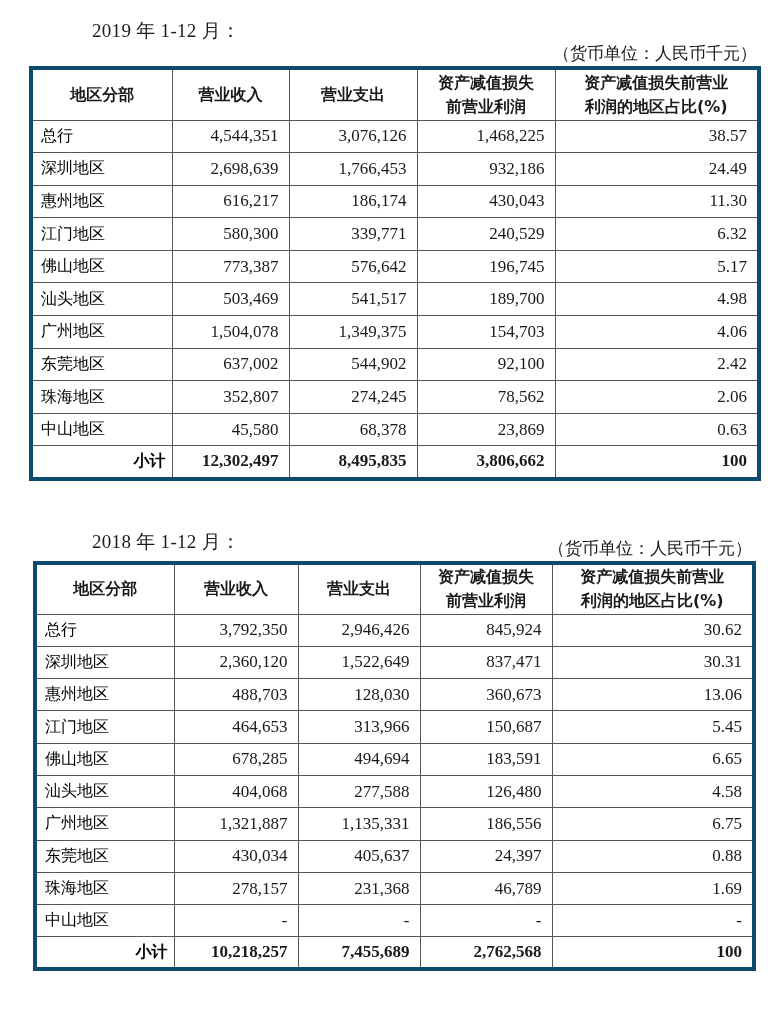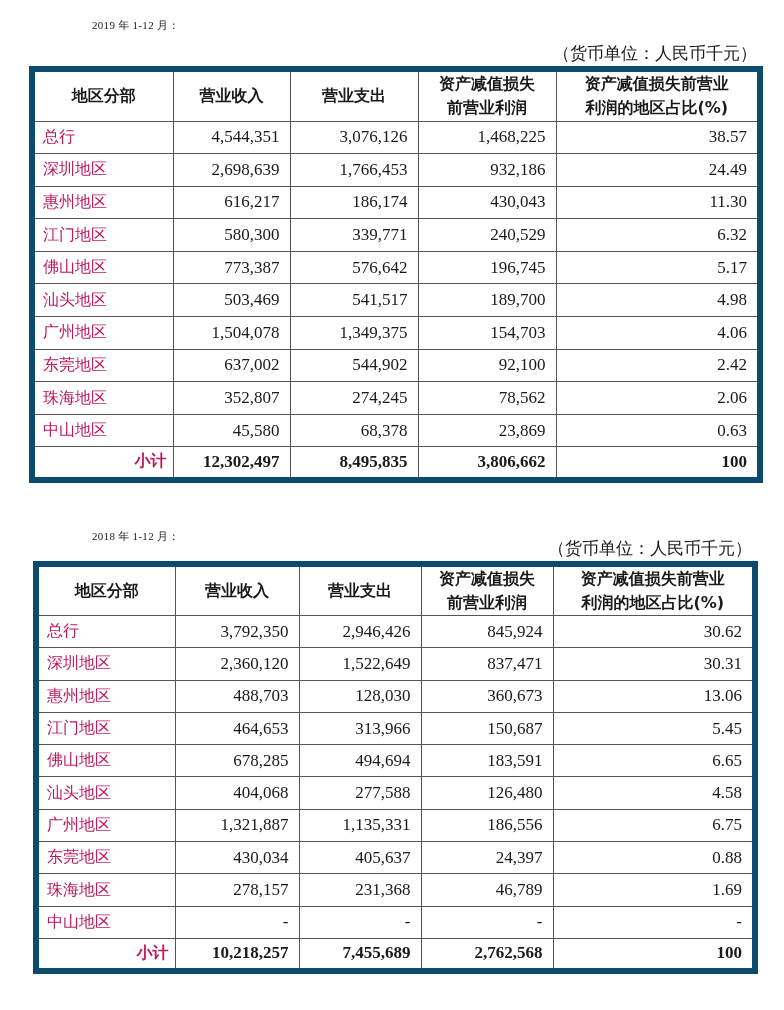--- a/index.html
+++ b/index.html
@@ -2,37 +2,37 @@
 <html><head>
   <meta charset="utf-8">
   <style>
     html, body { margin: 0; padding: 0; background: #ffffff; }
     body {
       width: 784px; height: 1010px; position: relative; overflow: hidden;
       font-family: "Liberation Serif", "DejaVu Serif", serif;
       color: #1a1a1a;
     }
     .period {
-      position: absolute; font-size: 11px; letter-spacing: 0.3px; font-family: Liberation Serif, serif;
+      position: absolute; font-size: 19px; letter-spacing: 0.3px; font-family: Liberation Serif, serif;
     }
     .unit {
       position: absolute; font-size: 17px; text-align: right;
     }
     table.seg {
       position: absolute; border-collapse: collapse; table-layout: fixed;
-      border: 6px solid #0c4a6e;
+      border: 4px solid #0c4a6e;
     }
     table.seg th, table.seg td {
       border: 1.5px solid #555; padding: 0 6px; font-size: 17px;
     }
     table.seg th {
       font-family: "DejaVu Sans", "Liberation Sans", sans-serif;
       font-weight: bold; font-size: 16px; text-align: center; line-height: 24px;
     }
-    table.seg td.region { text-align: left; padding-left: 8px; font-family: "DejaVu Sans", sans-serif; font-size: 16px; color: #be185d; }
+    table.seg td.region { text-align: left; padding-left: 8px; font-family: "DejaVu Sans", sans-serif; font-size: 16px; color: #000000; }
     table.seg td.num { text-align: right; padding-right: 10px; }
     table.seg tr.total td { font-weight: bold; text-align: right; }
     table.seg tr.total td.region { font-family: "DejaVu Sans", sans-serif; font-weight: bold; }
     #t1 { left: 29px; top: 66px; width: 728px; }
     #t2 { left: 33px; top: 561px; width: 719px; }
     #t1 tr.head { height: 52px; }
     #t1 tr.row { height: 32.6px; }
     #t2 tr.head { height: 51px; }
     #t2 tr.row { height: 32.3px; }
   </style>

